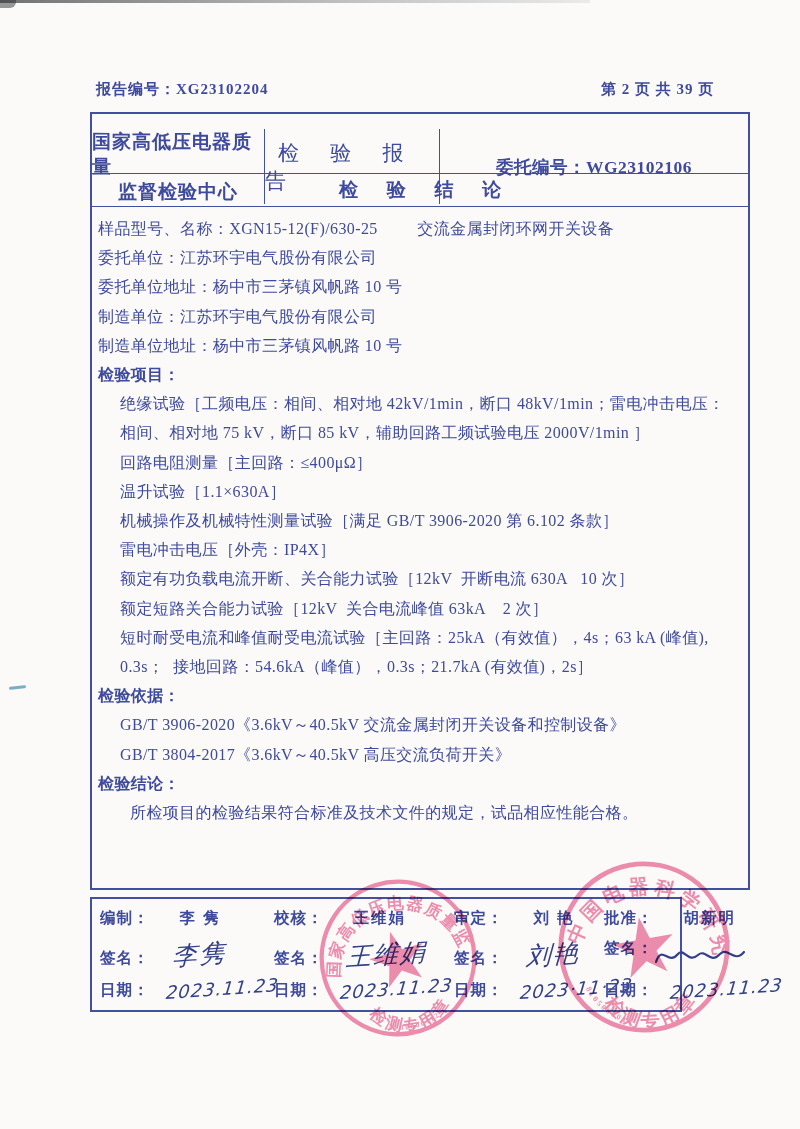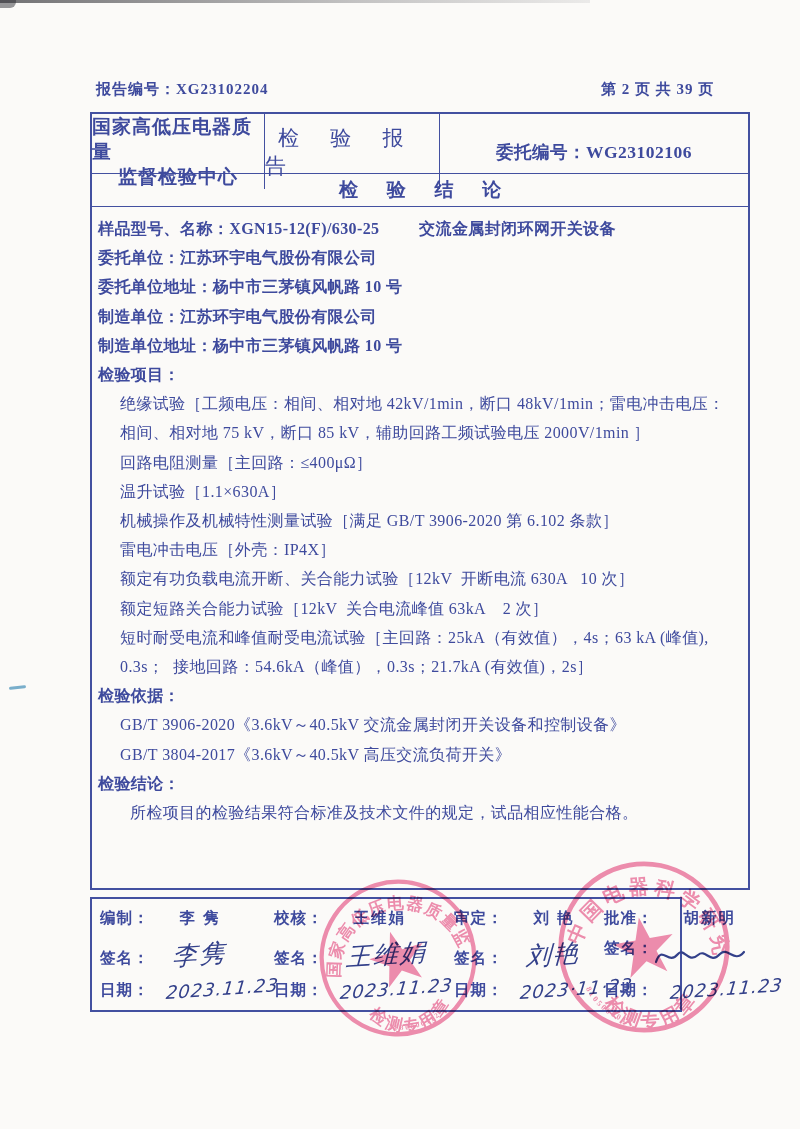--- a/index.html
+++ b/index.html
@@ -17,29 +17,29 @@
 
   .meta-row{position:absolute;top:80px;left:0;width:800px;font-size:15px;font-weight:600;}
   .report-no{position:absolute;left:96px;top:0;letter-spacing:1px;}
   .page-info{position:absolute;left:601px;top:0;letter-spacing:1px;}
 
   
   .main-box{position:absolute;left:90px;top:112px;width:660px;height:778px;
     border:2px solid #4350a0;box-sizing:border-box;background:transparent;}
   .head-grid{display:grid;grid-template-columns:173px 175px 308px;height:59px;
     border-bottom:1.6px solid #4350a0;}
-  .head-cell{display:flex;align-items:center;justify-content:center;box-sizing:border-box;}
+  .head-cell{display:flex;align-items:center;justify-content:center;box-sizing:border-box;margin-top:15px;}
   .head-cell.org{border-right:1.6px solid #4350a0;flex-direction:column;font-size:19px;font-weight:700;line-height:25px;letter-spacing:1px;}
   .head-cell.title{border-right:1.6px solid #4350a0;font-size:21px;font-weight:400;letter-spacing:13px;text-indent:13px;}
   .head-cell.entrust{font-size:17.5px;font-weight:600;letter-spacing:.5px;}
   .section-row{height:32px;border-bottom:1.6px solid #4350a0;display:flex;align-items:center;justify-content:center;
     font-size:19px;font-weight:700;letter-spacing:12px;text-indent:12px;}
 
   .doc-body{padding:7px 10px 0 6px;}
-  .ln{font-size:16px;font-weight:700;line-height:29.2px;white-space:pre-wrap;letter-spacing:.4px;}
+  .ln{font-size:16px;font-weight:400;line-height:29.2px;white-space:pre-wrap;letter-spacing:.4px;}
   .ln.item{padding-left:22px;font-weight:500;}
   .ln.para{padding-left:32px;font-weight:500;}
   .ln.sec{font-weight:700;}
 
   
   .foot-box{position:absolute;left:90px;top:897px;width:592px;height:115px;
     border:2px solid #4350a0;box-sizing:border-box;}
   .foot-row{display:grid;grid-template-columns:174px 180px 150px 152px;}
   .foot-row.r1{margin-top:9px;height:30px;}
   .foot-row.r2{height:40px;}

